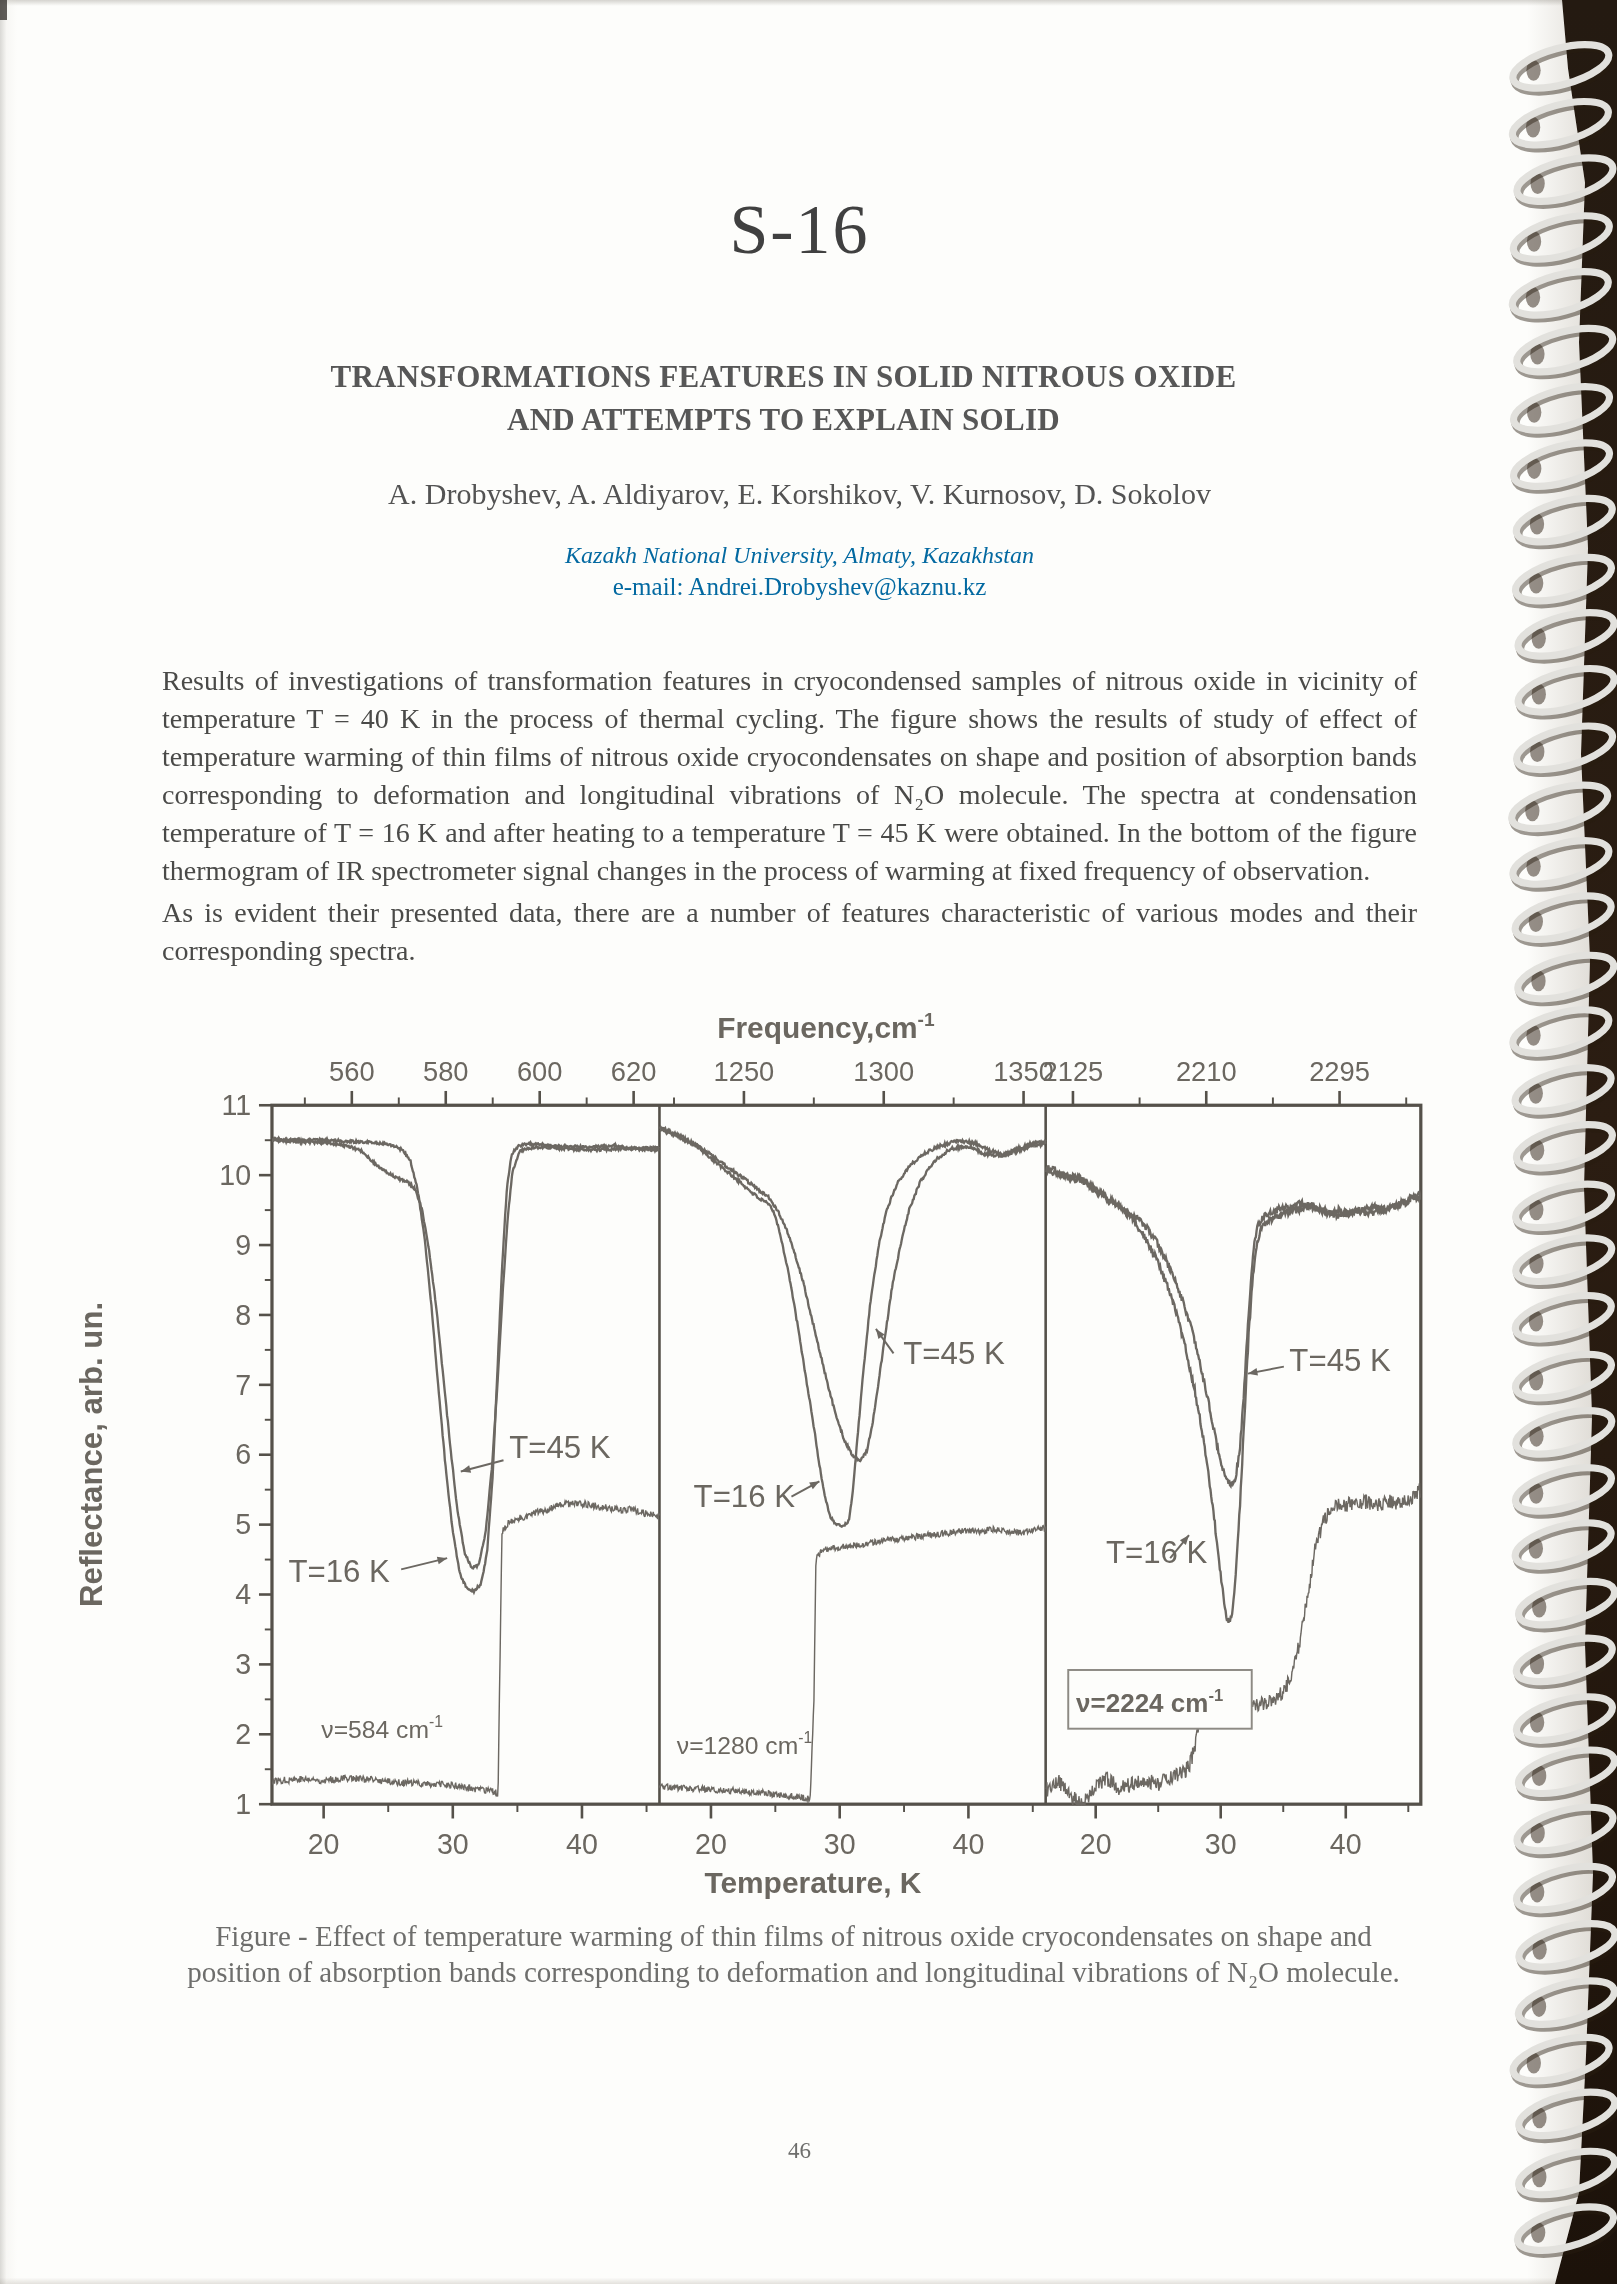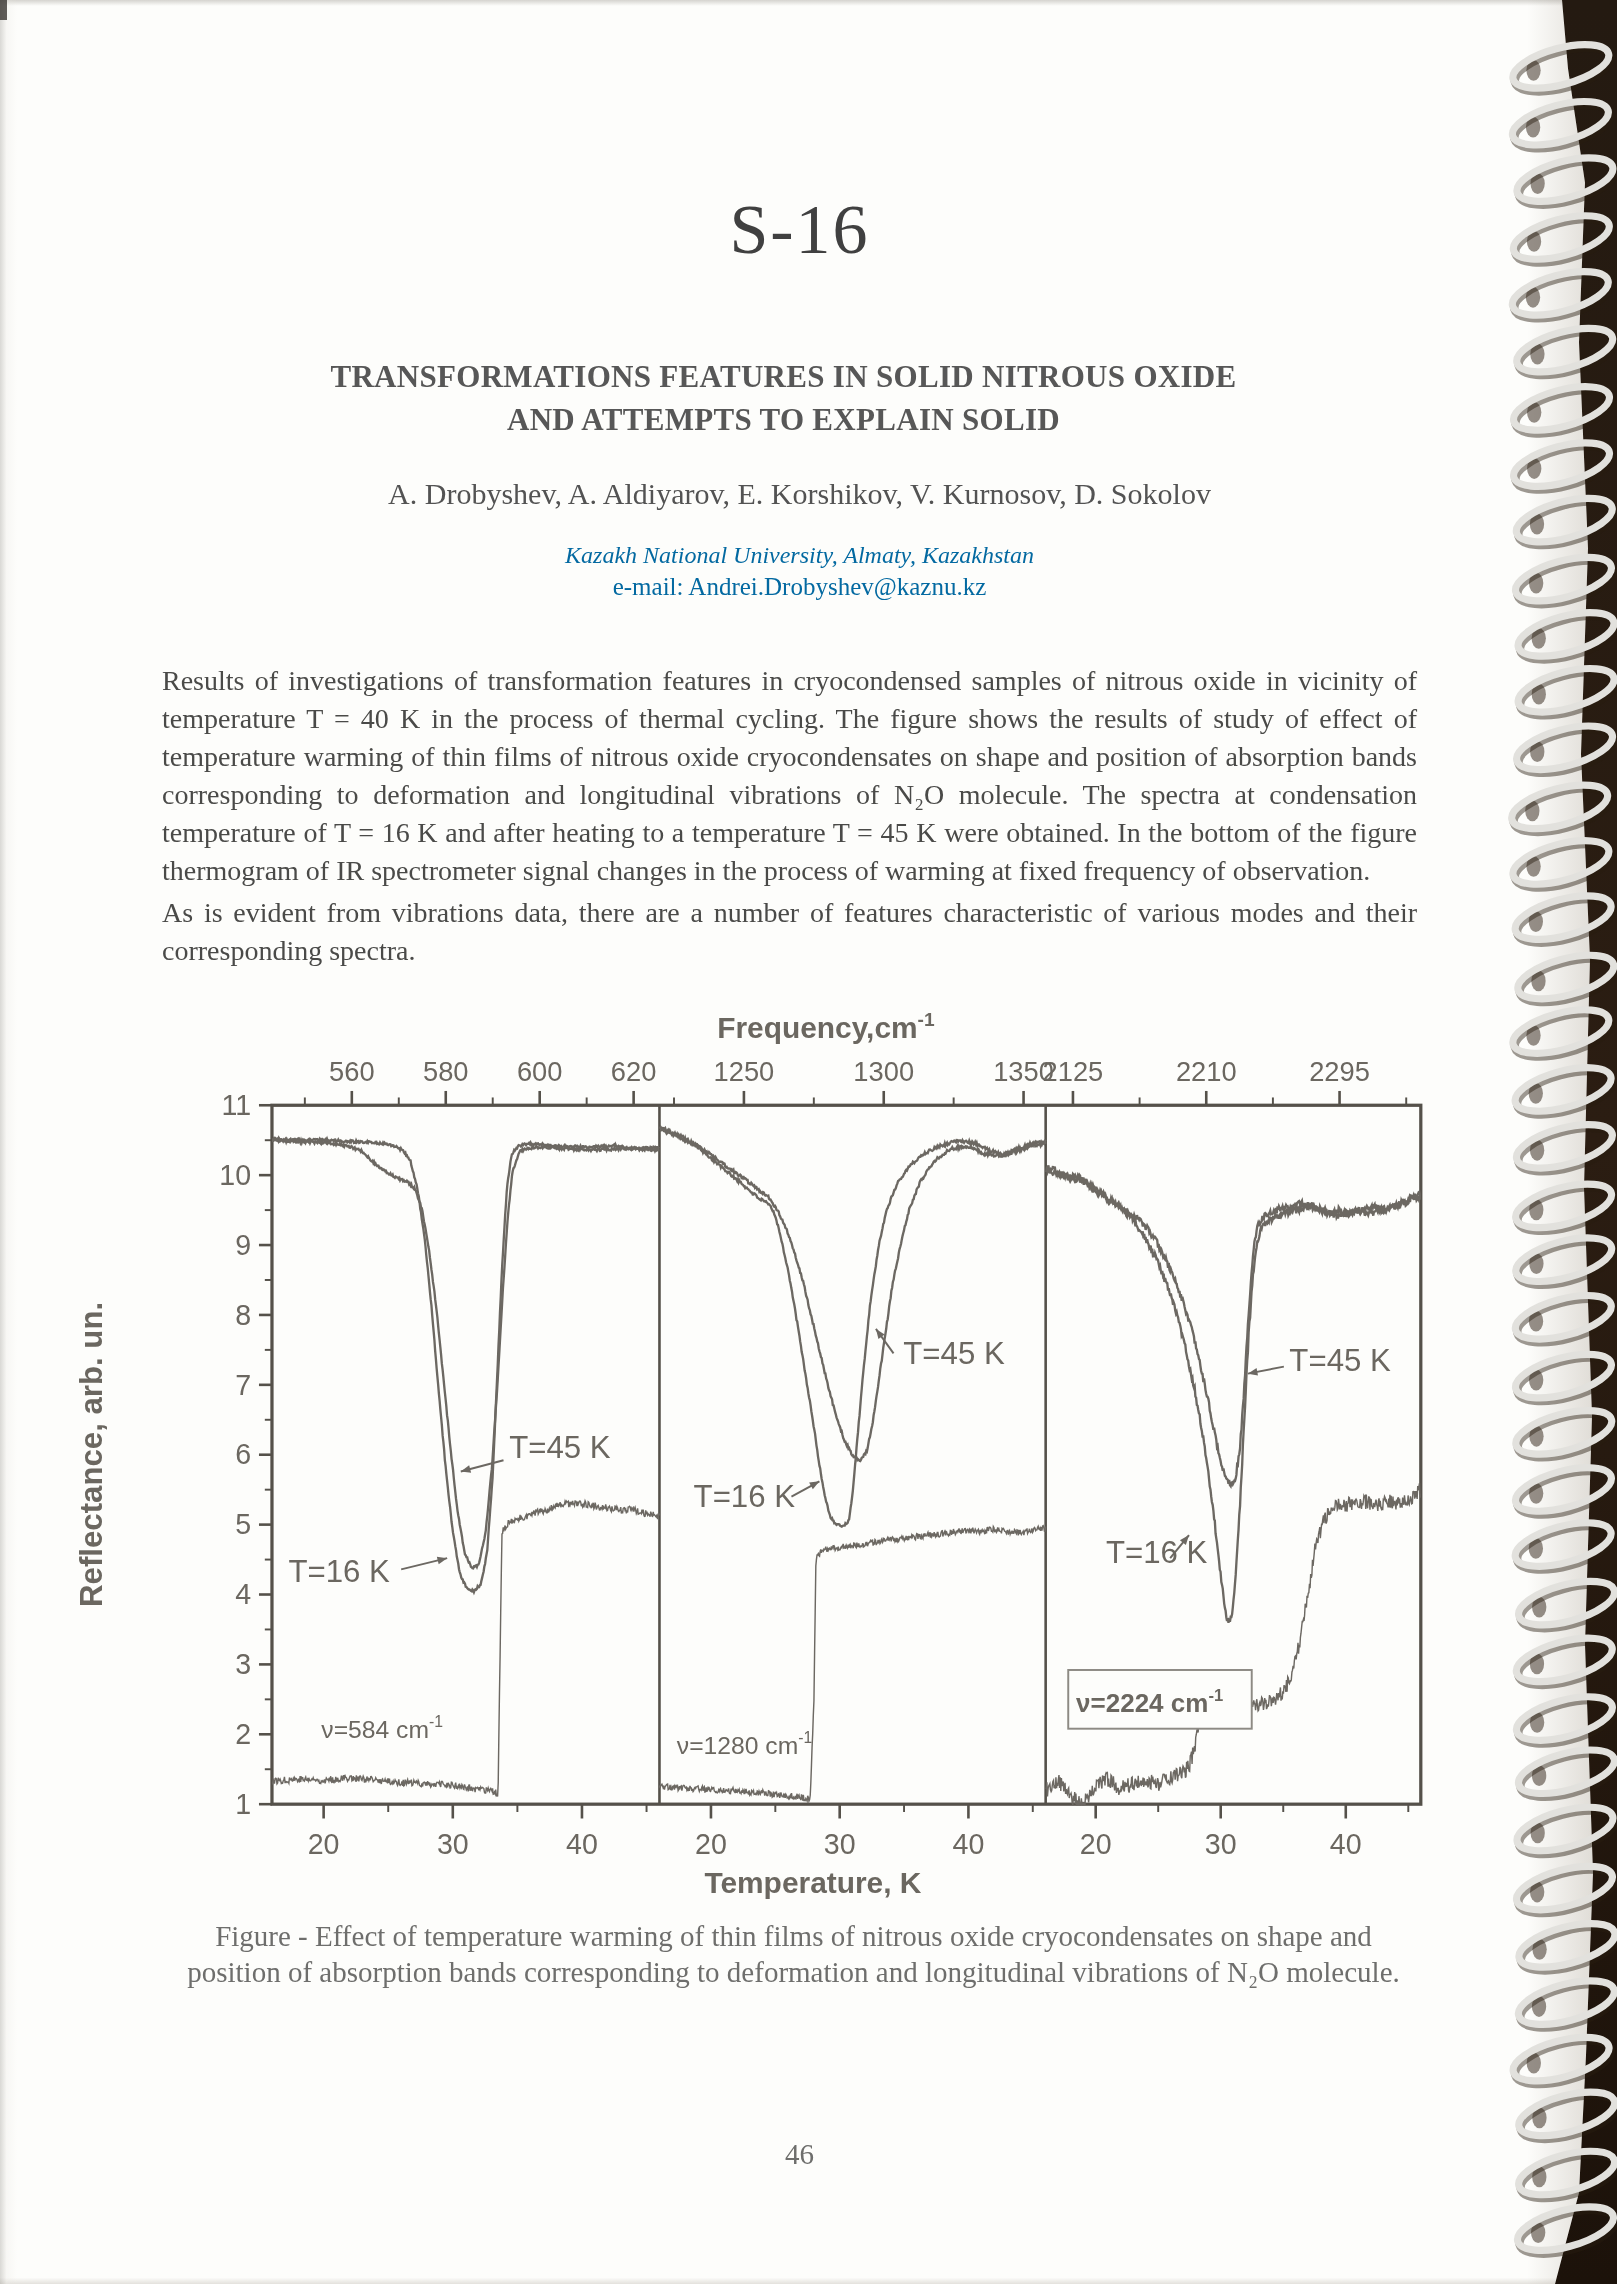--- a/index.html
+++ b/index.html
@@ -24,21 +24,21 @@
   .affil{position:absolute;left:169px;top:542px;width:1261px;text-align:center;
     font-style:italic;font-size:24px;color:#0369a1;}
   .email{position:absolute;left:169px;top:573px;width:1261px;text-align:center;
     font-size:25px;color:#0369a1;}
   .abstract{position:absolute;left:158px;top:658px;width:1263px;
     font-size:28px;line-height:38px;color:#4a4a48;text-align:justify;text-align-last:left;}
   .abstract p{margin:4px;}
   .caption{position:absolute;left:176px;top:1918px;width:1235px;text-align:center;
     font-size:29px;line-height:36px;color:#6e6e6c;}
   .pagenum{position:absolute;left:0;top:2138px;width:1599px;text-align:center;
-    font-size:29px;color:#6e6e6c;}
+    font-size:23px;color:#6e6e6c;}
   #fig{position:absolute;left:0;top:0;z-index:3;pointer-events:none;}
 </style>
 </head>
 <body>
 
 <div class="canvas">
   <div class="page">
     <div class="page-shading"></div>
     <div class="corner-blot"></div>
 
@@ -46,21 +46,21 @@
 
     <h1 class="title"><span>TRANSFORMATIONS FEATURES IN SOLID NITROUS OXIDE</span><br><span>AND ATTEMPTS TO EXPLAIN SOLID</span></h1>
 
     <div class="authors"><span class="u">A. Drobyshev,</span><span> A. Aldiyarov, E. Korshikov, V. Kurnosov, D. Sokolov</span></div>
 
     <div class="affil">Kazakh National University, Almaty, Kazakhstan</div>
     <div class="email">e-mail: Andrei.Drobyshev@kaznu.kz</div>
 
     <div class="abstract">
       <p>Results of investigations of transformation features in cryocondensed  samples of nitrous oxide in vicinity of temperature T = 40 K in the process of thermal cycling. The figure shows the results of study of effect of temperature warming of thin films of nitrous oxide cryocondensates on shape and position of absorption bands corresponding to deformation and longitudinal vibrations of N₂O molecule. The spectra at condensation temperature of T = 16 K and after heating to a temperature T = 45 K were obtained. In the bottom of the figure thermogram of IR spectrometer signal changes in the process of warming at fixed frequency of observation.</p>
-      <p>As is evident from vibrations data, there are a number of features characteristic of various modes and their corresponding spectra.</p>
+      <p>As is evident their presented data, there are a number of features characteristic of various modes and their corresponding spectra.</p>
     </div>
 
     <div class="caption">Figure - Effect of temperature warming of thin films of nitrous oxide cryocondensates on shape and position of absorption bands corresponding to deformation and longitudinal vibrations of N₂O molecule.</div>
     <div class="pagenum">46</div>
   </div>
 
   <svg id="fig" width="1618" height="2284" viewBox="0 0 2488 3513">
       <defs>
         <clipPath id="pc">
           <rect x="418" y="1694" width="1767" height="1083"></rect>

